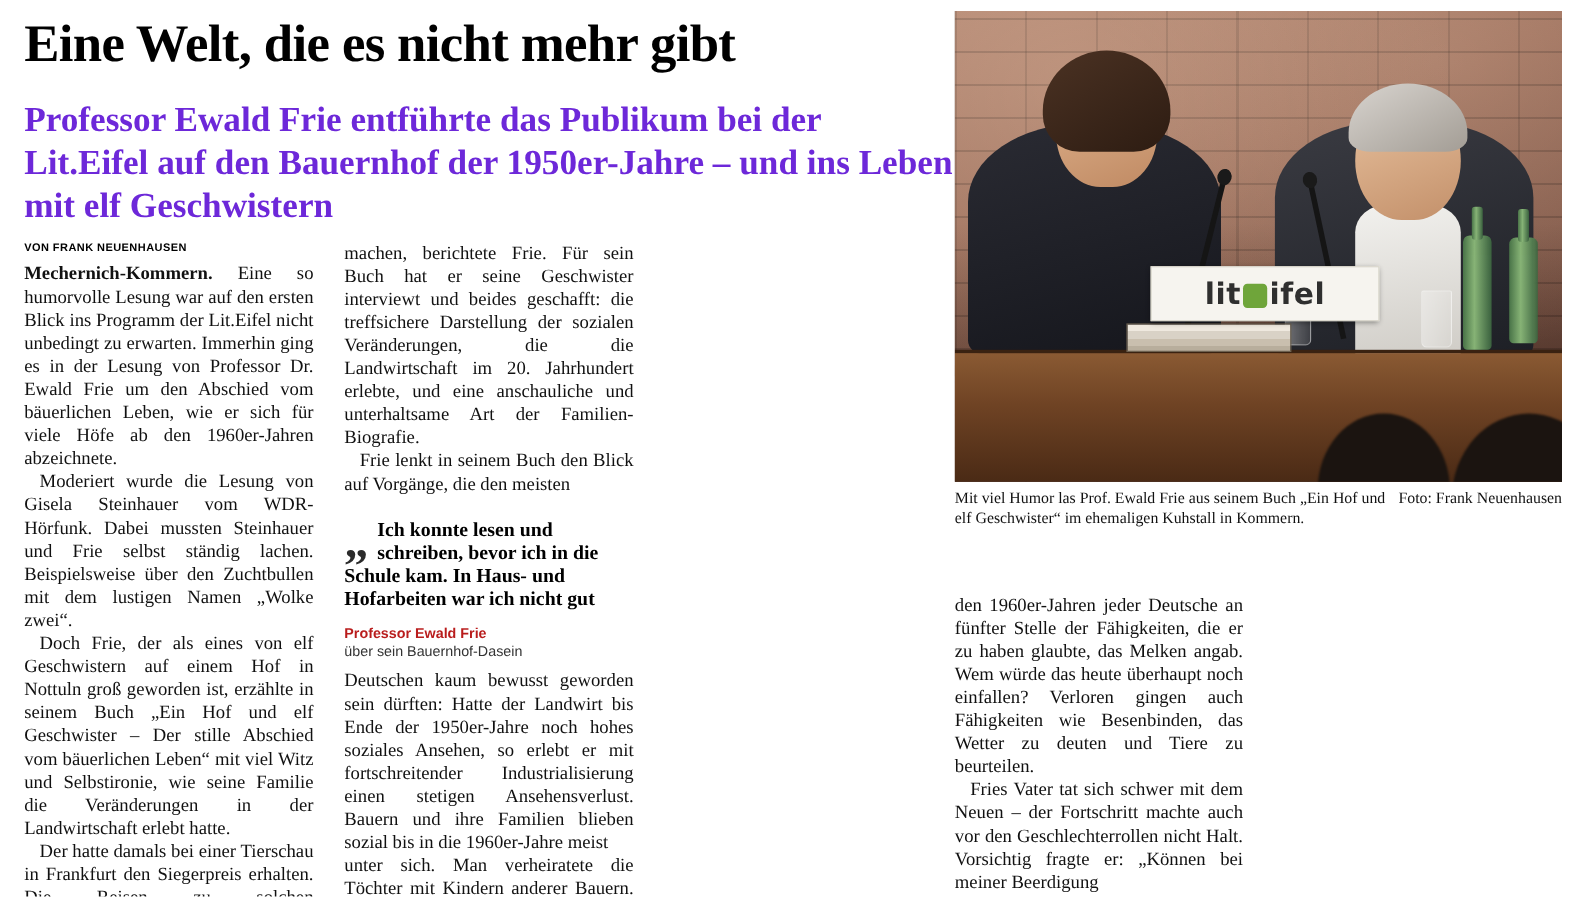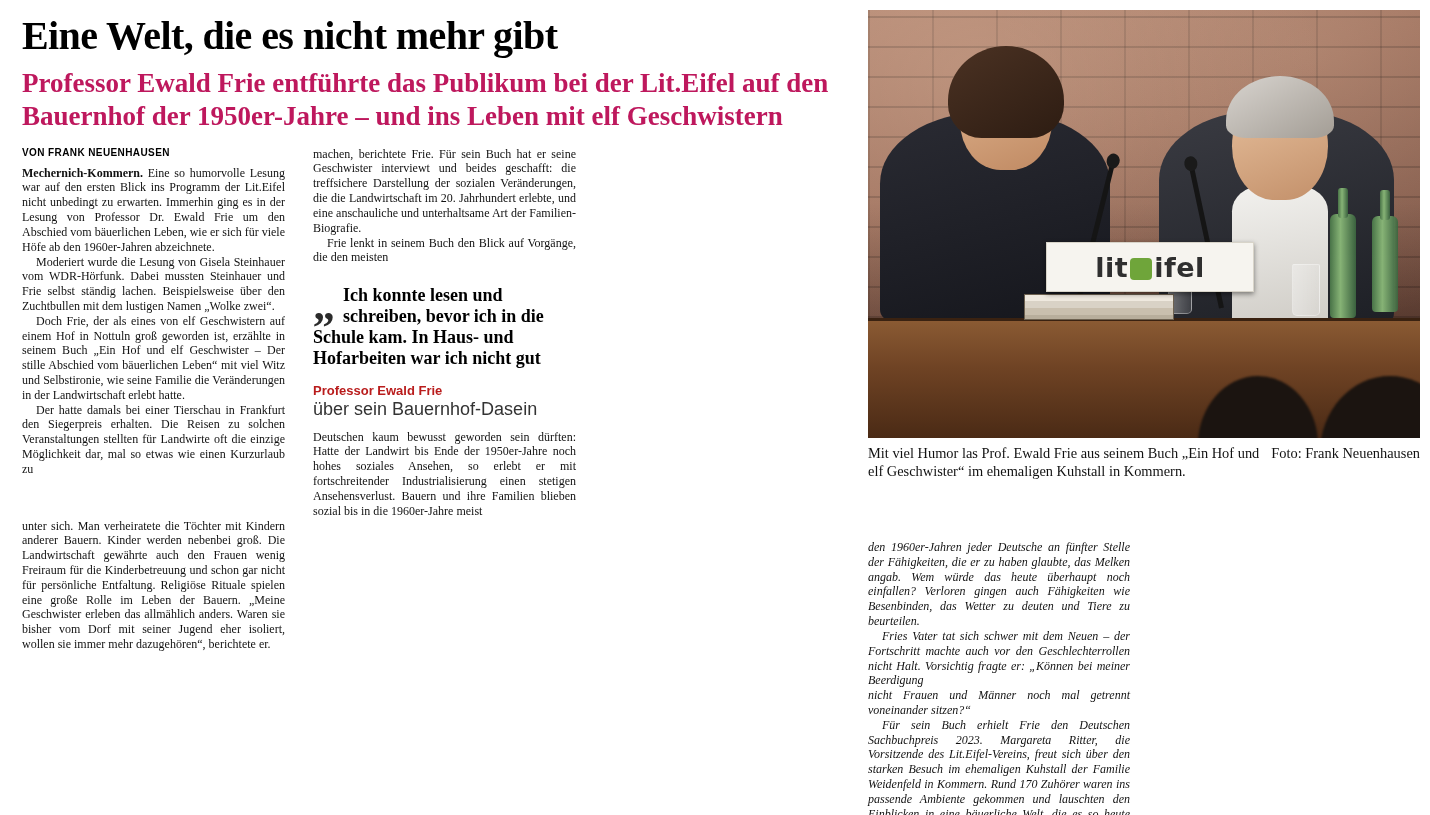--- a/index.html
+++ b/index.html
@@ -22,32 +22,32 @@
     padding: 10px 14px 6px 22px;
   }
 
   
   .headline-wrap {
     width: 845px;
   }
   .headline {
     font-family: "Liberation Serif", serif;
     font-weight: bold;
-    font-size: 40px;
+    font-size: 48px;
     line-height: 1.02;
     letter-spacing: -0.6px;
-    margin: 6px 0 10px 0;
+    margin: 6px 0 24px 0;
     color: #000;
   }
   .subhead {
     font-family: "Liberation Serif", serif;
-    font-size: 27px;
+    font-size: 32px;
     line-height: 1.22;
     margin: 0 0 14px 0;
-    color: #be185d;
+    color: #6d28d9;
   }
 
   
   .byline {
     font-family: "Liberation Sans", sans-serif;
     font-weight: bold;
     font-size: 10px;
     letter-spacing: 0.4px;
     margin: 0 0 8px 0;
     color: #000;
@@ -60,21 +60,21 @@
   }
   .col {
     width: 263px;
     float: left;
     margin-right: 28px;
   }
   .col:last-child { margin-right: 0; }
 
   p.body {
     font-family: "Liberation Serif", serif;
-    font-size: 12px;
+    font-size: 17px;
     line-height: 1.235;
     margin: 0;
     text-align: justify;
     text-justify: inter-word;
     hyphens: auto;
     color: #111;
   }
   p.body + p.body { text-indent: 14px; }
   p.body.lead { text-indent: 0; }
 
@@ -107,21 +107,21 @@
     clear: both;
     font-family: "Liberation Sans", sans-serif;
     font-weight: bold;
     font-size: 13px;
     margin-top: 14px;
     color: #b91c1c;
   }
   .pq-attrib-sub {
     font-family: "Liberation Sans", sans-serif;
     font-weight: normal;
-    font-size: 18px;
+    font-size: 13px;
     color: #333;
     margin-top: 1px;
   }
 
   
   .photo-block {
     position: absolute;
     left: 868px;
     top: 10px;
     width: 552px;
@@ -320,21 +320,20 @@
   .lower-cols {
     position: absolute;
     left: 868px;
     top: 540px;
     width: 552px;
   }
   .lower-col {
     width: 262px;
     float: left;
     margin-right: 42px;
-    font-style: italic;
   }
   .lower-col:last-child { margin-right: 0; }
 
   .clear { clear: both; }
 </style>
 </head>
 <body>
 
 <div class="page">
 

